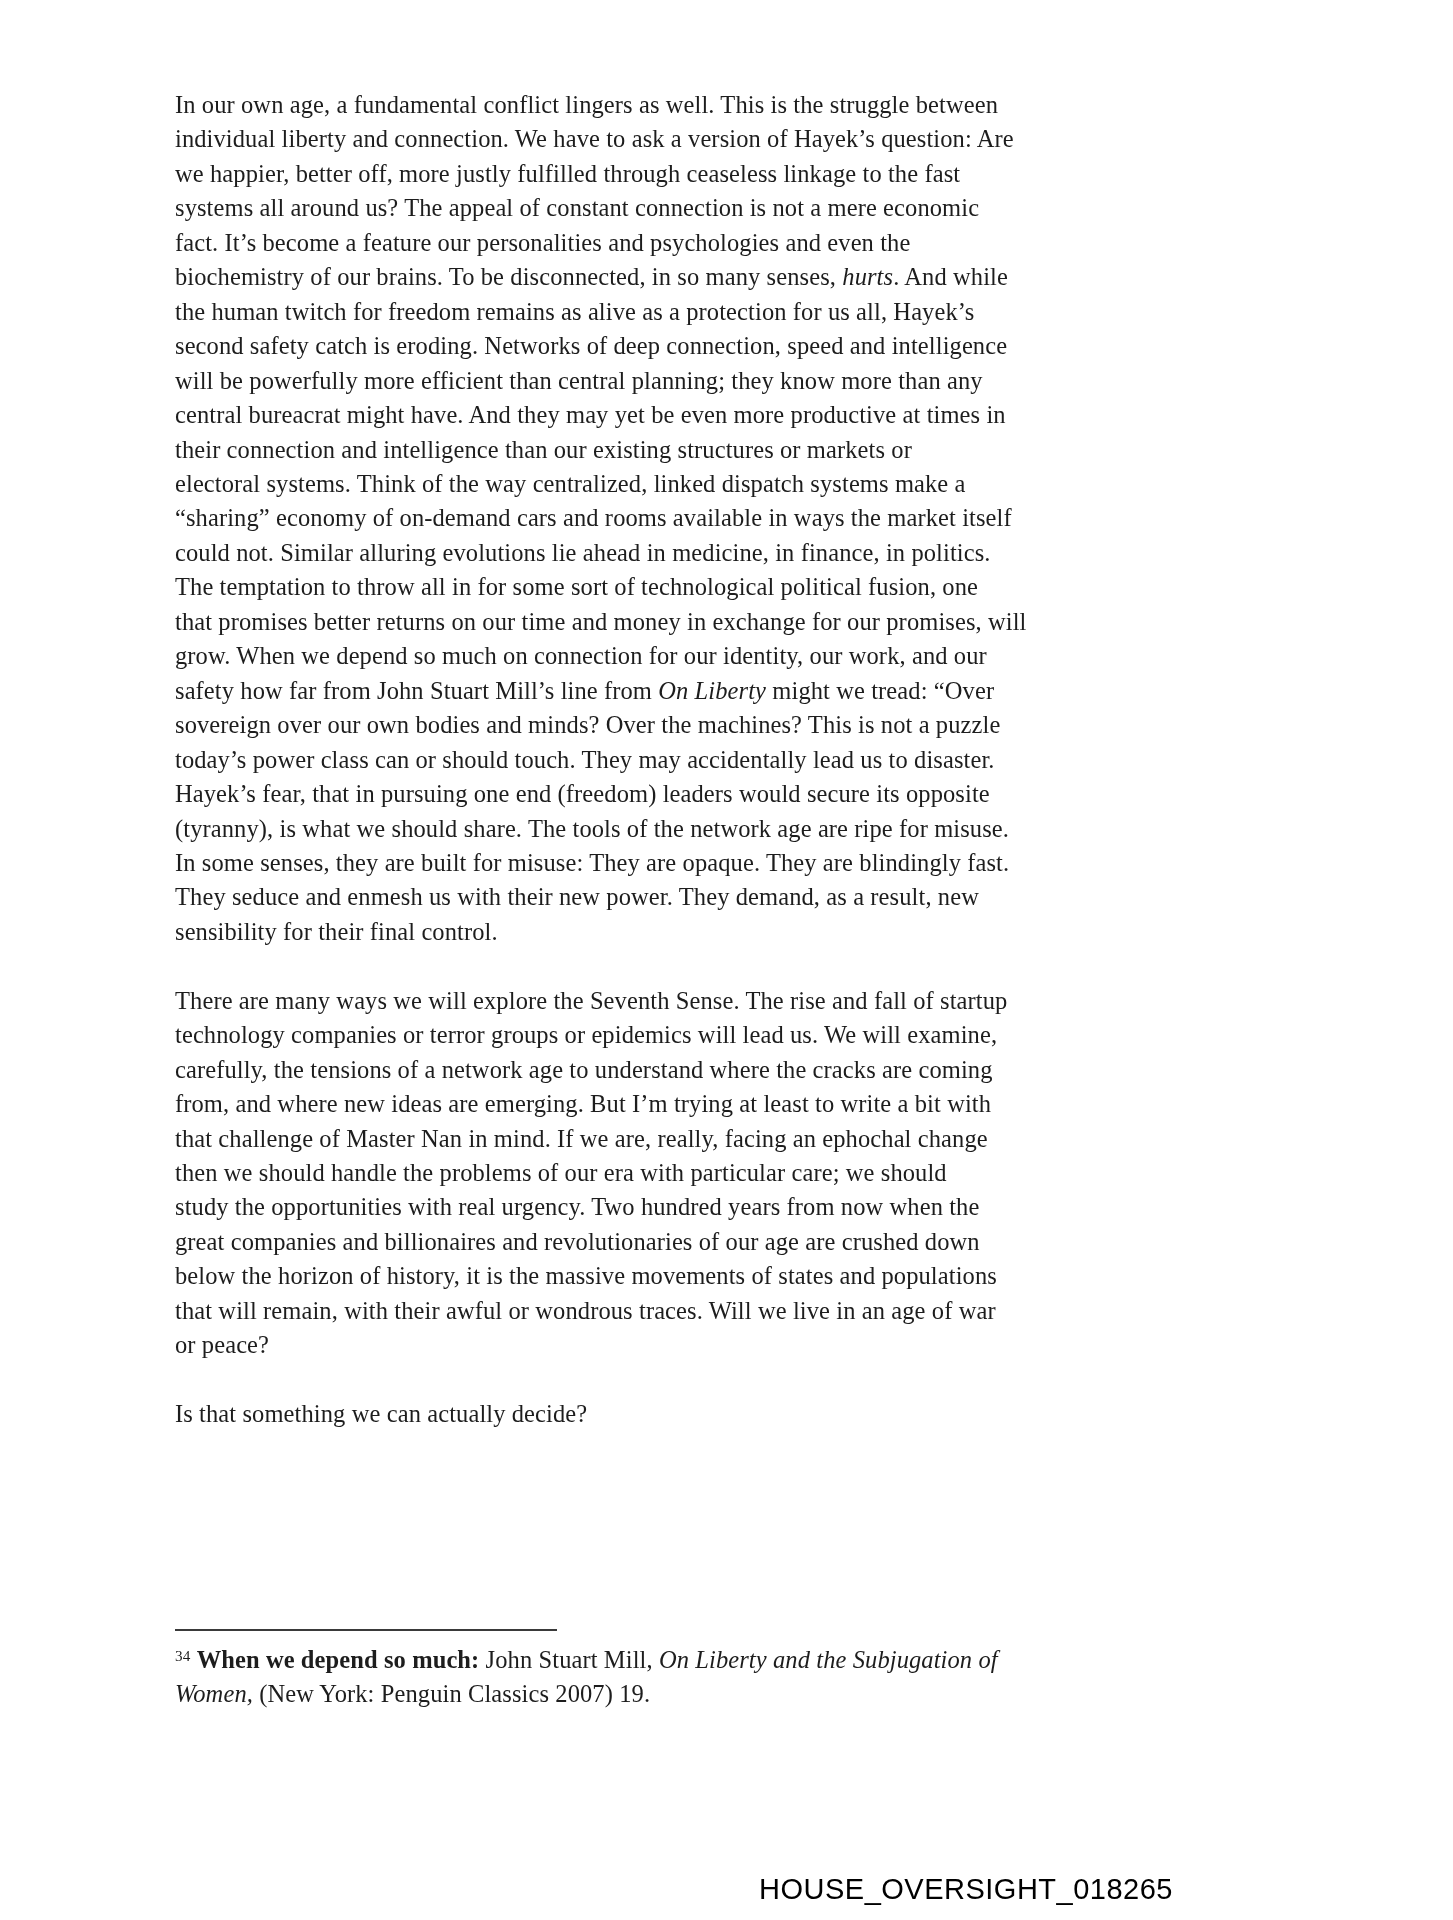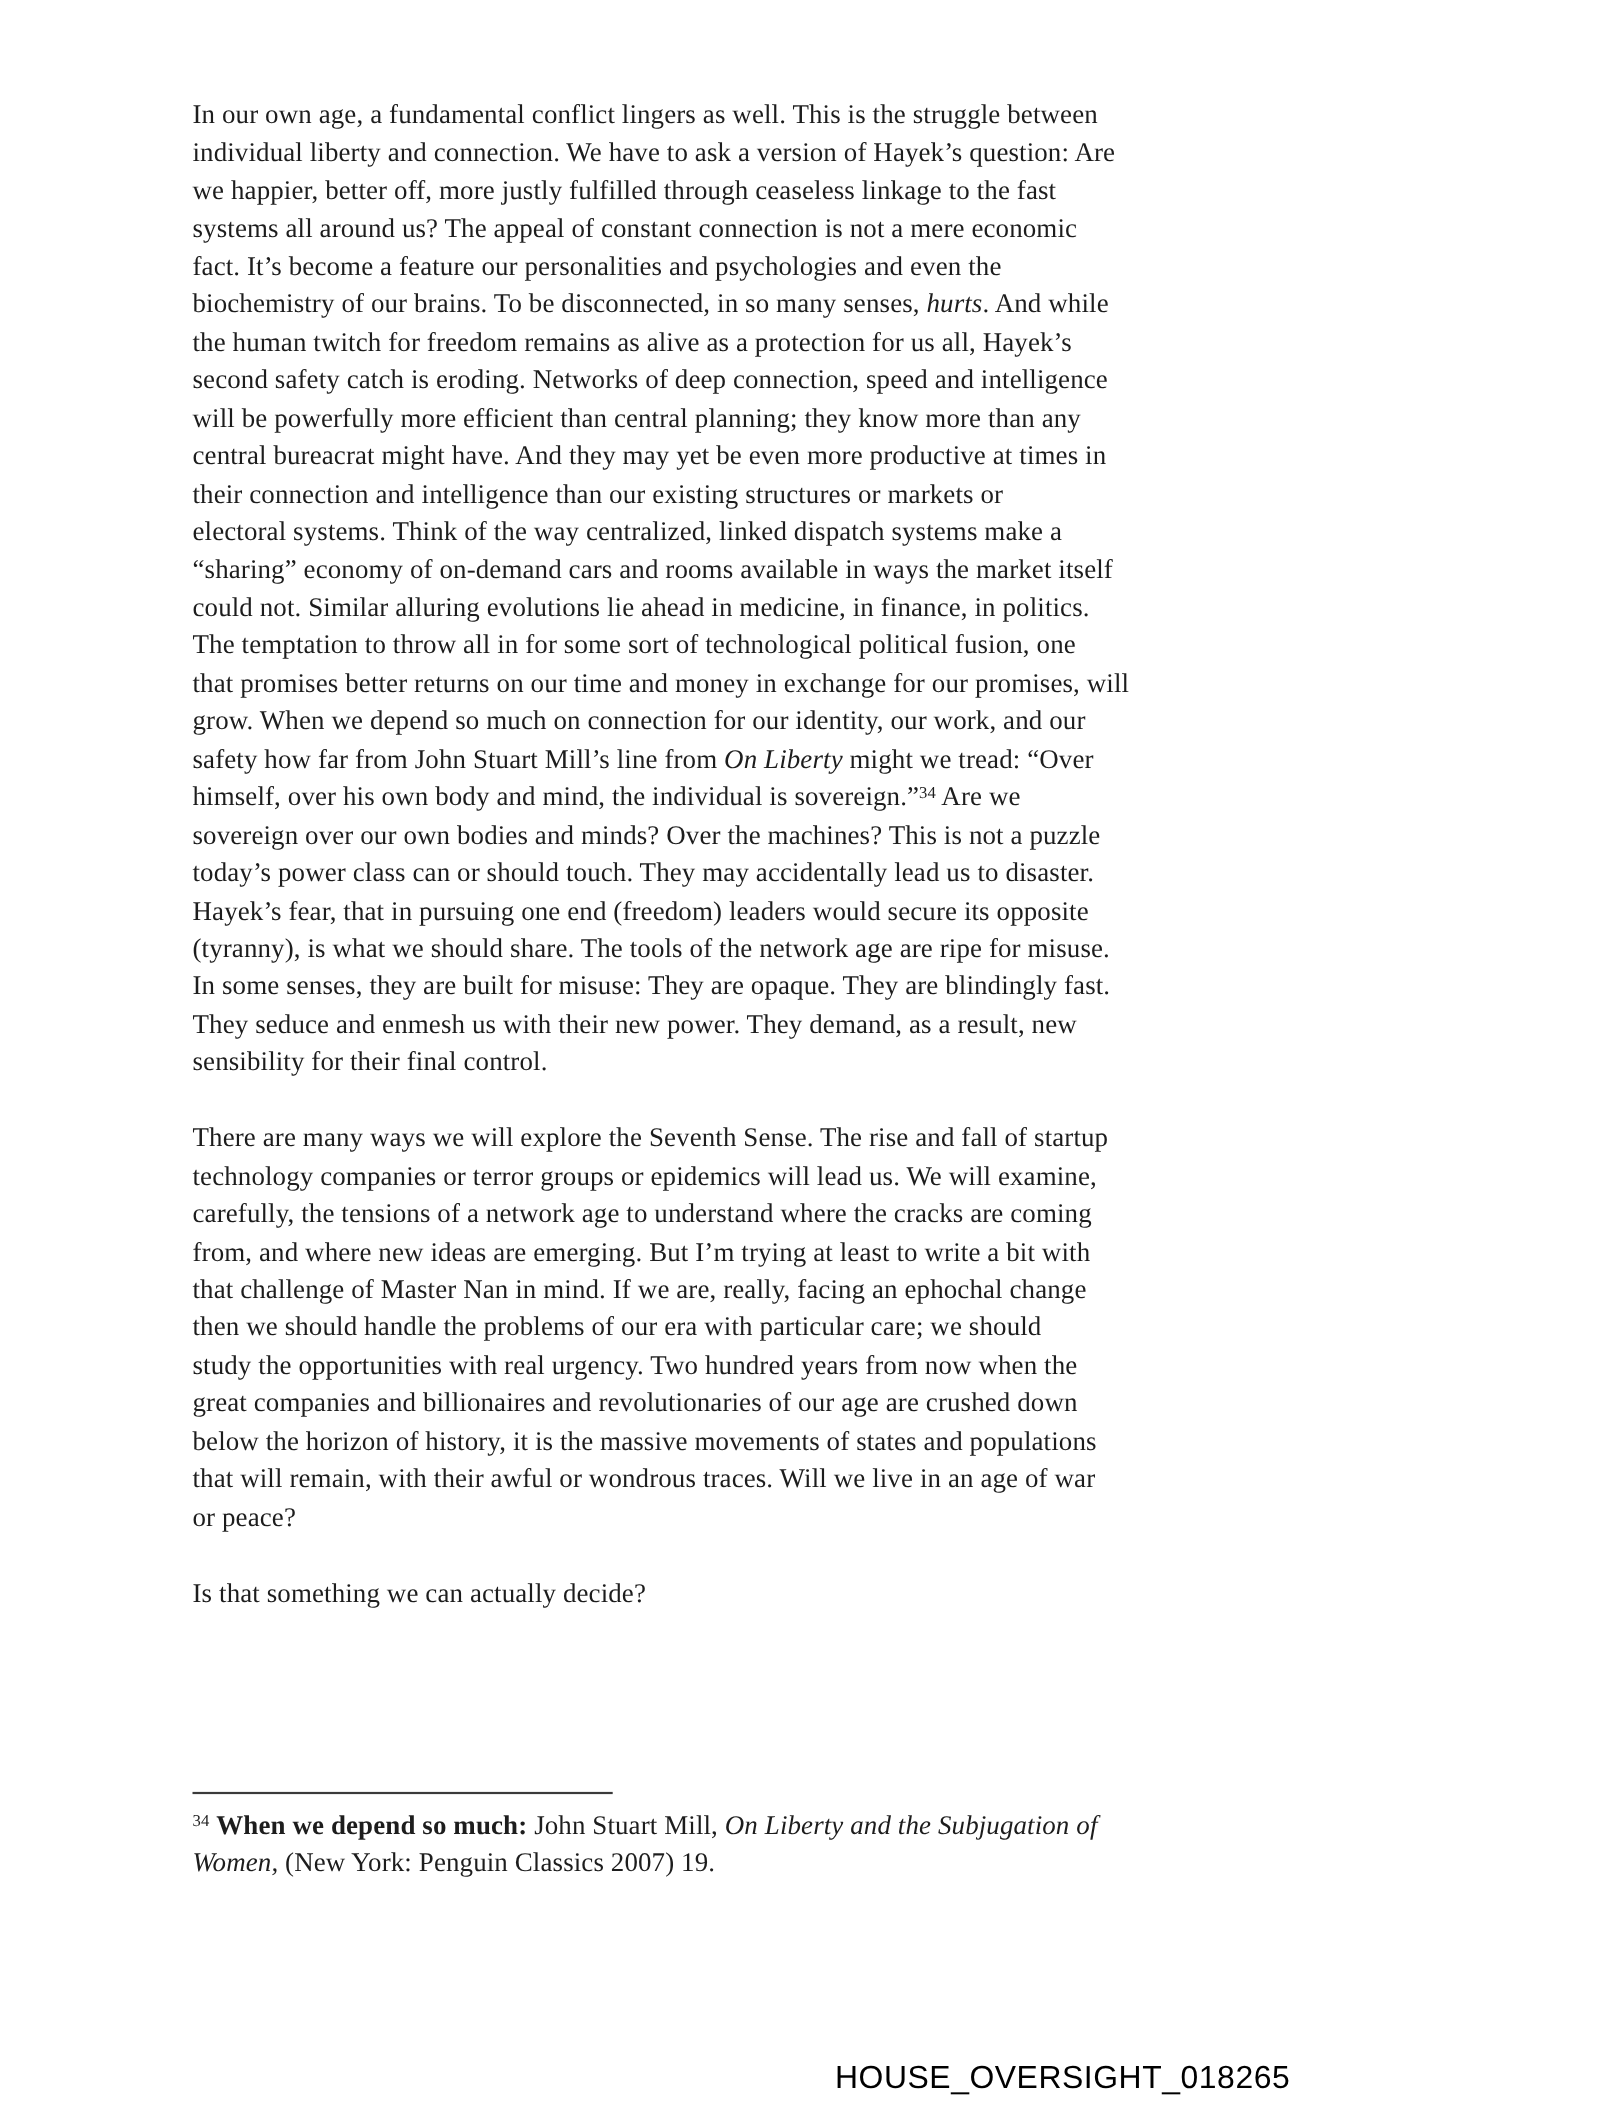--- a/index.html
+++ b/index.html
@@ -93,21 +93,20 @@
         <div class="line"><span>will be powerfully more efficient than central planning; they know more than any</span></div>
         <div class="line"><span>central bureacrat might have. And they may yet be even more productive at times in</span></div>
         <div class="line"><span>their connection and intelligence than our existing structures or markets or</span></div>
         <div class="line"><span>electoral systems. Think of the way centralized, linked dispatch systems make a</span></div>
         <div class="line"><span>“sharing” economy of on-demand cars and rooms available in ways the market itself</span></div>
         <div class="line"><span>could not. Similar alluring evolutions lie ahead in medicine, in finance, in politics.</span></div>
         <div class="line"><span>The temptation to throw all in for some sort of technological political fusion, one</span></div>
         <div class="line"><span>that promises better returns on our time and money in exchange for our promises, will</span></div>
         <div class="line"><span>grow. When we depend so much on connection for our identity, our work, and our</span></div>
         <div class="line"><span>safety how far from John Stuart Mill’s line from </span><span class="it">On Liberty</span><span> might we tread: “Over</span></div>
-        <div class="line"><span>himself, over his own body and mind, the individual is sovereign.”</span><span class="sup">34</span><span> Are we</span></div>
         <div class="line"><span>sovereign over our own bodies and minds? Over the machines? This is not a puzzle</span></div>
         <div class="line"><span>today’s power class can or should touch. They may accidentally lead us to disaster.</span></div>
         <div class="line"><span>Hayek’s fear, that in pursuing one end (freedom) leaders would secure its opposite</span></div>
         <div class="line"><span>(tyranny), is what we should share. The tools of the network age are ripe for misuse.</span></div>
         <div class="line"><span>In some senses, they are built for misuse: They are opaque. They are blindingly fast.</span></div>
         <div class="line"><span>They seduce and enmesh us with their new power. They demand, as a result, new</span></div>
         <div class="line"><span>sensibility for their final control.</span></div>
       </div>
       <div class="para">
         <div class="line"><span>There are many ways we will explore the Seventh Sense. The rise and fall of startup</span></div>

